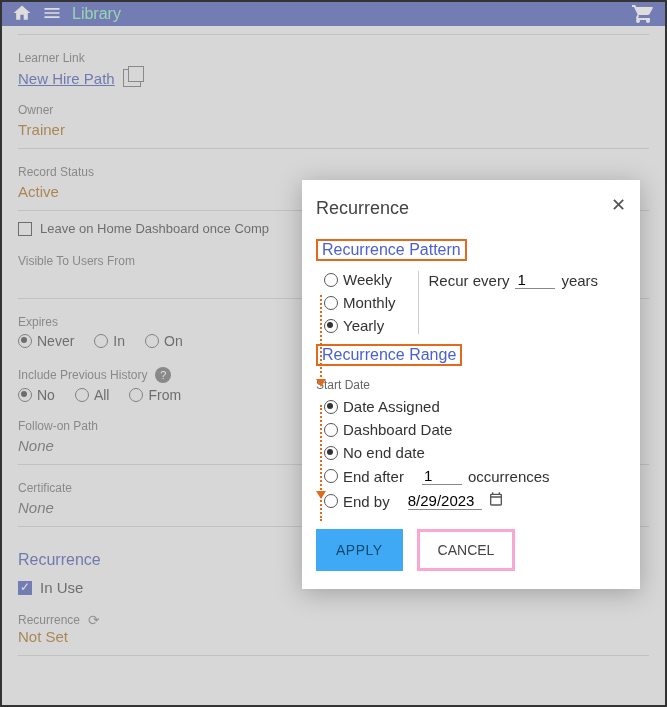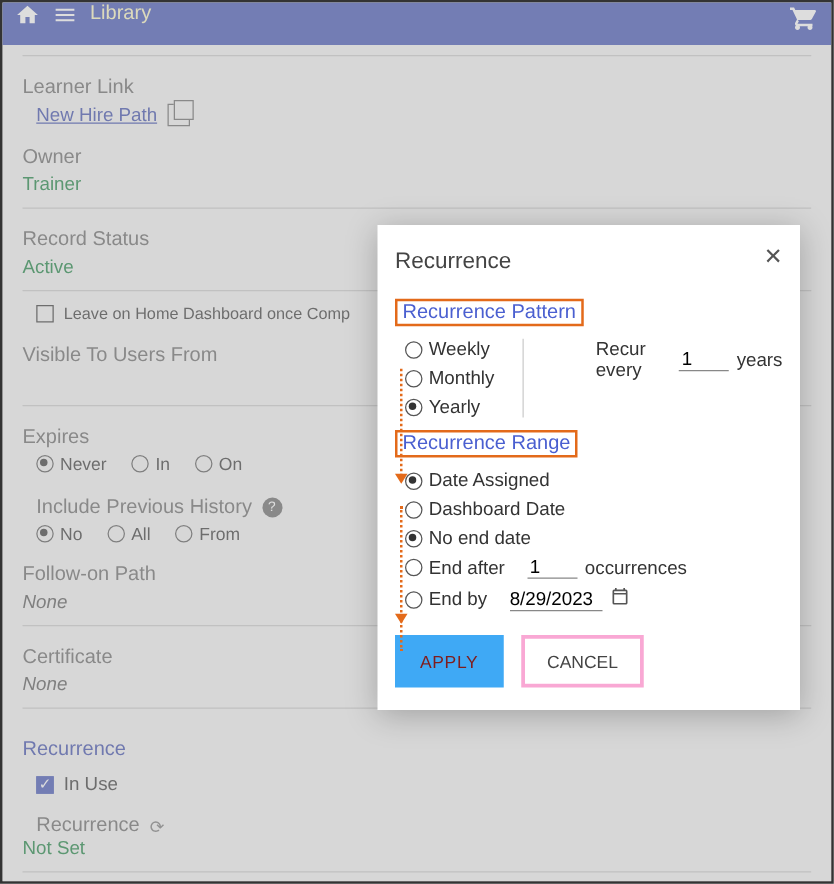--- a/index.html
+++ b/index.html
@@ -9,52 +9,53 @@
   color: #333;
   background: #f5f5f5;
   width: 667px;
   height: 707px;
   overflow: hidden;
   position: relative;
   border: 2px solid #333;
 }
 .header {
   background: #3f51b5;
-  color: #fef9c3;
-  height: 34px;
+  color: #86efac;
+  height: 24px;
   display: flex;
+  align-items: center;
   padding: 0 10px;
 }
 .header .icon { margin-right: 10px; cursor: pointer; }
 .header-title { font-size: 16px; font-weight: 400; flex: 1; }
 .cart-icon { cursor: pointer; }
 .content {
   padding: 8px 16px;
 }
 .field-label {
-  font-size: 16px;
+  font-size: 12px;
   color: #666;
   margin-top: 16px;
   margin-bottom: 4px;
 }
 .field-value {
   font-size: 15px;
-  color: #15803d;
+  color: #a16207;
   margin-bottom: 6px;
 }
 .field-link {
   color: #3949ab;
   text-decoration: underline;
   font-size: 15px;
 }
 .divider {
   border-bottom: 1px solid #ccc;
   margin-top: 10px;
 }
-.row-inline { display: flex; align-items: center; gap: 8px; margin-top: 10px; margin-left: 11px; }
+.row-inline { display: flex; align-items: center; gap: 8px; margin-top: 10px; }
 .copy-icon { width: 18px; height: 18px; border: 1.5px solid #666; position: relative; cursor: pointer; display: inline-block; }
 .copy-icon::after { content:""; position:absolute; top:-4px; left:4px; width:14px; height:14px; border:1.5px solid #666; background:#f5f5f5; }
 .checkbox-sq { width:14px; height:14px; border:1.5px solid #333; display:inline-block; position:relative; }
 .checkbox-sq.checked { background:#3f51b5; border-color:#3f51b5; }
 .checkbox-sq.checked::after { content:"✓"; color:#fff; position:absolute; top:-2px; left:1px; font-size:12px; }
 .radio { display:inline-flex; align-items:center; gap:5px; margin-right:12px; cursor:pointer; }
 .radio-circle { width:14px; height:14px; border:1.5px solid #555; border-radius:50%; display:inline-block; position:relative; }
 .radio-circle.selected::after { content:""; position:absolute; top:2px; left:2px; width:6px; height:6px; background:#333; border-radius:50%; }
 .section-title { color:#3949ab; font-size:16px; margin-top:24px; margin-bottom:8px; }
 .help-icon { width:16px; height:16px; background:#666; color:#fff; border-radius:50%; display:inline-flex; align-items:center; justify-content:center; font-size:11px; }
@@ -78,21 +79,21 @@
   font-size:15px;
 }
 .modal .close-x { position:absolute; top:14px; right:14px; cursor:pointer; color:#555; font-size:18px; }
 .modal h3 { font-size:18px; font-weight:400; color:#444; margin-bottom:14px; }
 .highlight-box { border:2px solid #e36a1a; padding:0 4px; display:inline-block; color:#4a5fd0; font-size:16px; margin-top:6px; margin-bottom:4px; }
 .highlight-box.small-label { color:#666; font-size:12px; padding:4px 60px 4px 4px; }
 .subhead { color:#666; font-size:12px; margin-top:8px; margin-bottom:4px; }
 .modal-row { margin:6px 0; display:flex; align-items:center; gap:6px; }
 .modal input.num-input { width:40px; border:none; border-bottom:1px solid #888; font-size:15px; text-align:left; padding:0 2px; }
 .modal input.date-input { width:74px; border:none; border-bottom:1px solid #888; font-size:15px; }
-.two-col { display:flex; align-items:flex-start;gap:48px; }
+.two-col { display:flex; align-items:flex-start; }
 .two-col .left-col { display:flex; flex-direction:column; gap:6px; padding-right:10px; border-right:1px solid #ccc; margin-right:10px; }
 .arrow-dotted {
   position:absolute;
   left:4px;
   top:62px;
   width:0;
   height:86px;
   border-left:2px dotted #e36a1a;
 }
 .arrow-head {
@@ -107,21 +108,21 @@
   border-left:2px dotted #e36a1a; width:0;
 }
 .arrow-head2 {
   position:absolute; left:0px; top:258px;
   width:0;height:0;
   border-left:5px solid transparent;
   border-right:5px solid transparent;
   border-top:8px solid #e36a1a;
 }
 .btn-row { display:flex; gap:14px; margin-top:18px; }
-.btn-primary { background:#3fa9f5; color:#7f1d1d; border:none; padding:10px 20px; font-size:14px; cursor:pointer; letter-spacing:0.5px; }
+.btn-primary { background:#3fa9f5; color:#0c4a6e; border:none; padding:10px 20px; font-size:14px; cursor:pointer; letter-spacing:0.5px; }
 .btn-secondary { background:#fff; color:#444; border:3px solid #f9a8d4; padding:10px 18px; font-size:14px; cursor:pointer; }
 .cal-icon { font-size:16px; color:#555; cursor:pointer; }
 </style>
 </head>
 <body>
 
 <div class="header">
   <span class="icon">
     <svg width="20" height="20" viewBox="0 0 24 24" fill="#fff">
         <path d="M10 20v-6h4v6h5v-8h3L12 3 2 12h3v8z"></path>
@@ -252,20 +253,21 @@
           </span>
       </div>
       <div class="modal-row" style="margin-top:0">
         <span>Recur every</span>
         <input class="num-input" value="1" style="">
         <span>years</span>
       </div>
     </div>
 
     <span class="highlight-box" style="margin-top:10px">Recurrence Range</span>
+    <div class="subhead">Start Date</div>
     <div style="margin-left:8px">
       <div class="modal-row">
           <span class="radio">
             <span class="radio-circle selected"></span>
             <span>Date Assigned</span>
           </span>
         </div>
       <div class="modal-row">
           <span class="radio">
             <span class="radio-circle"></span>

